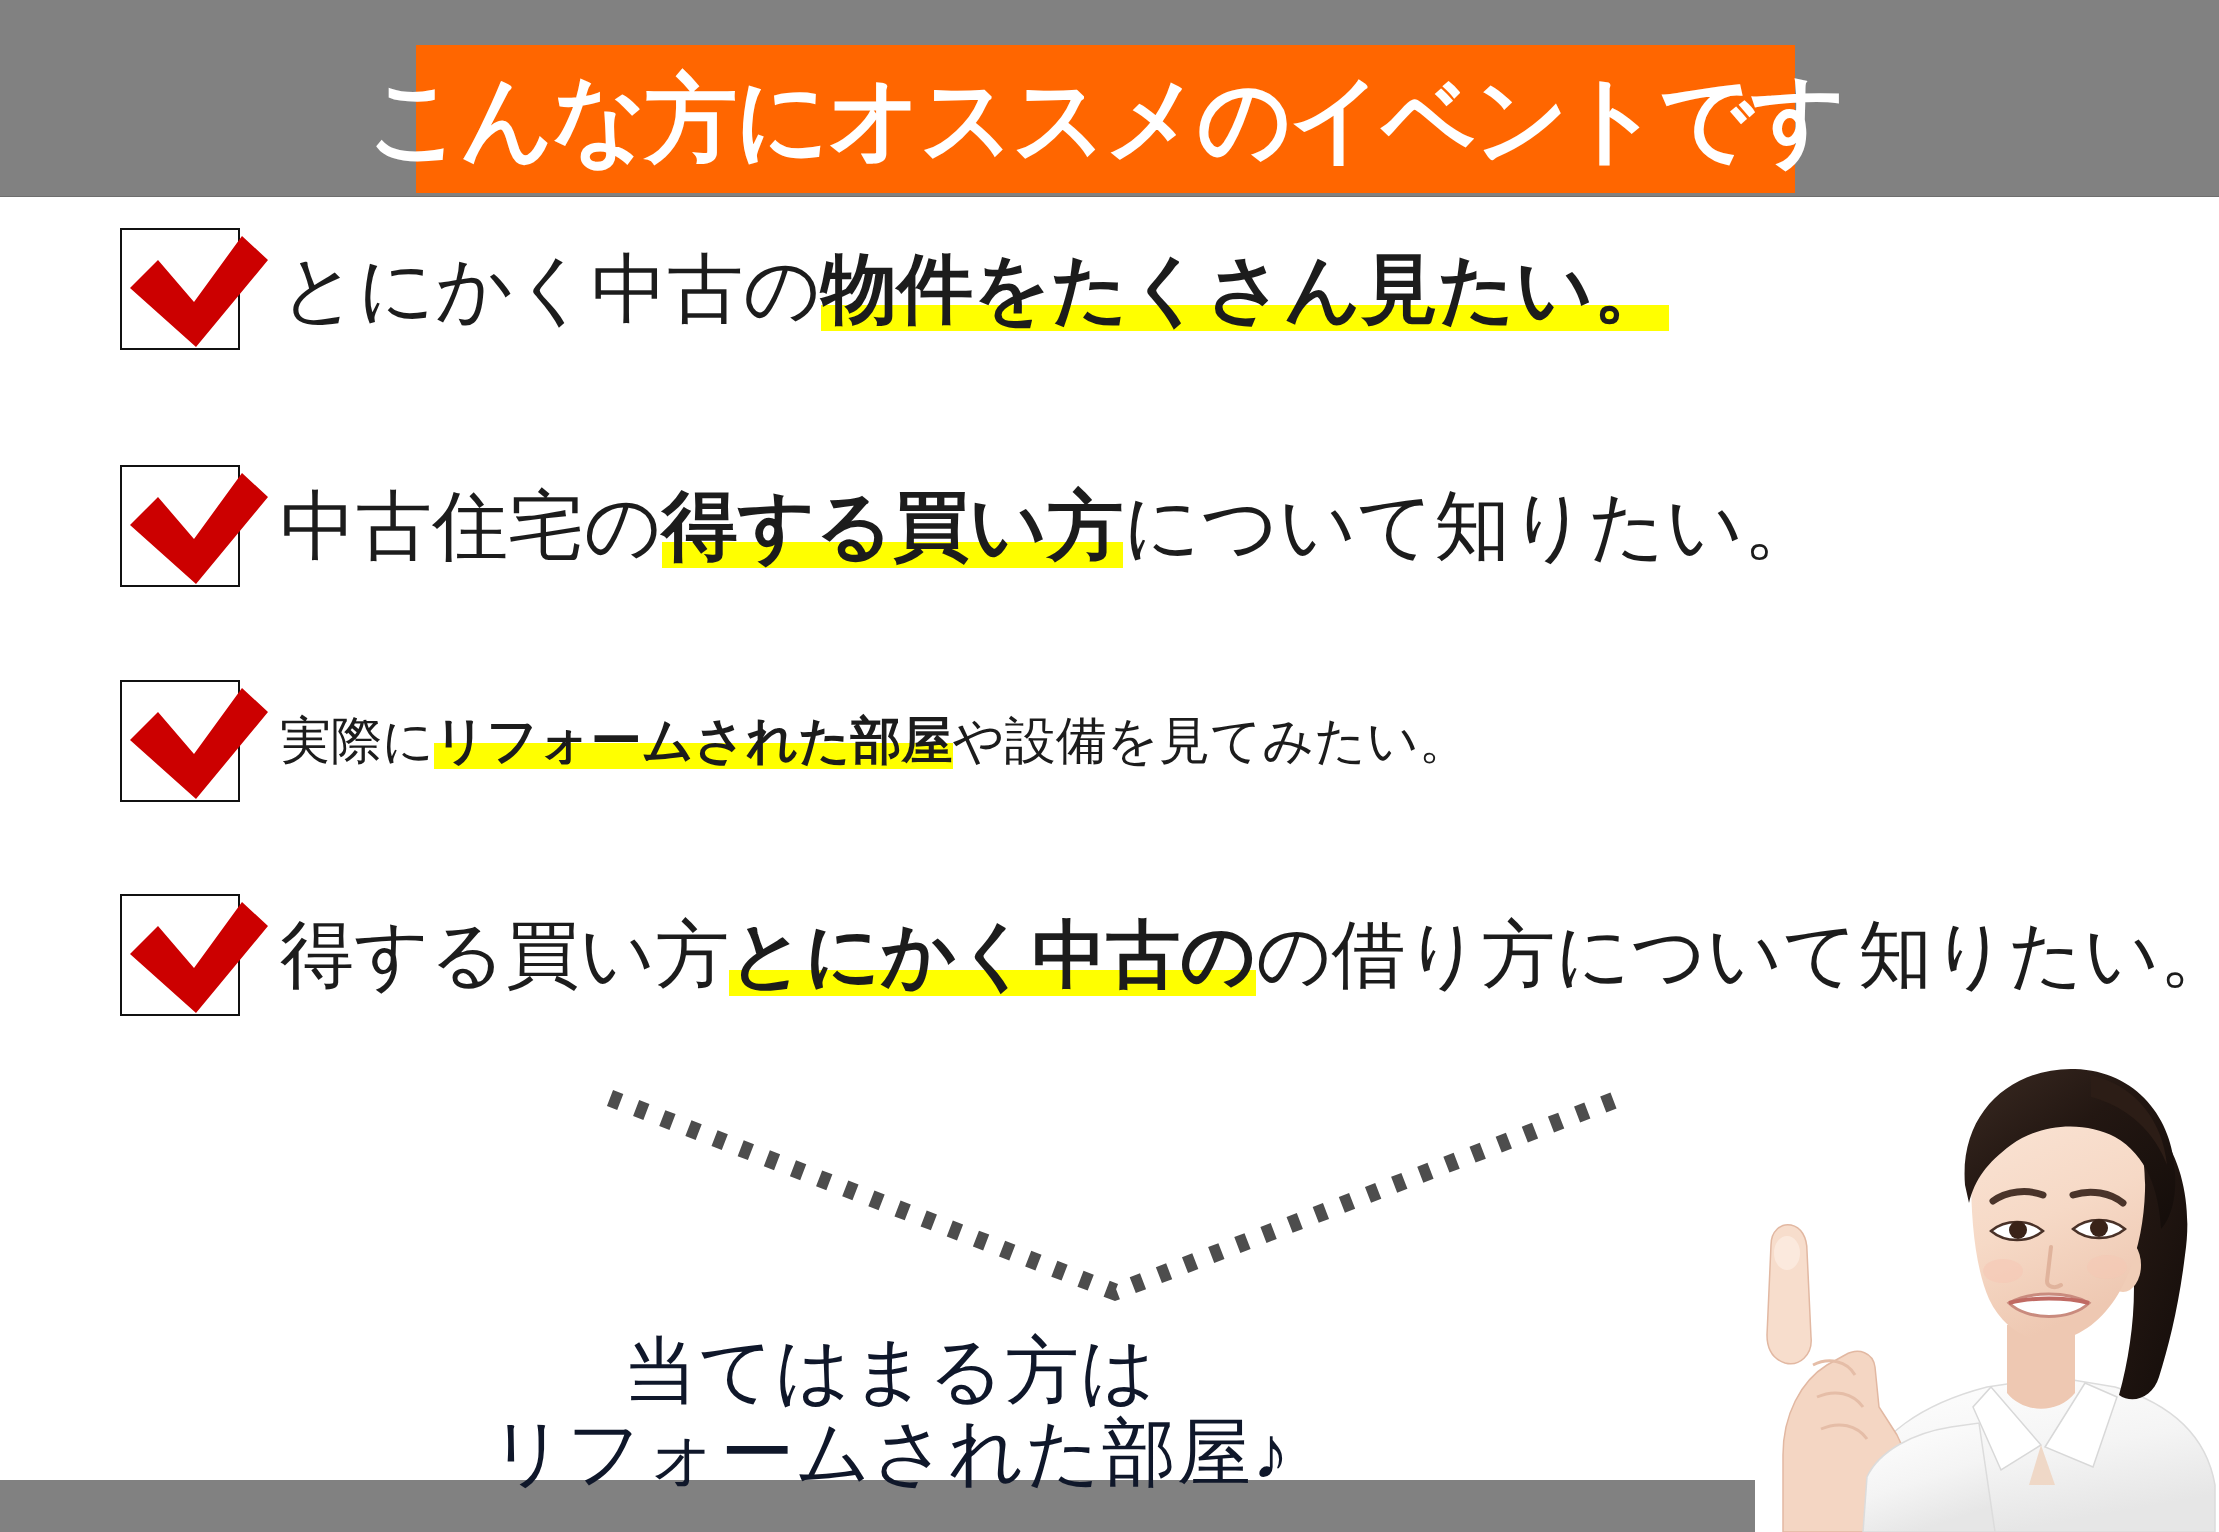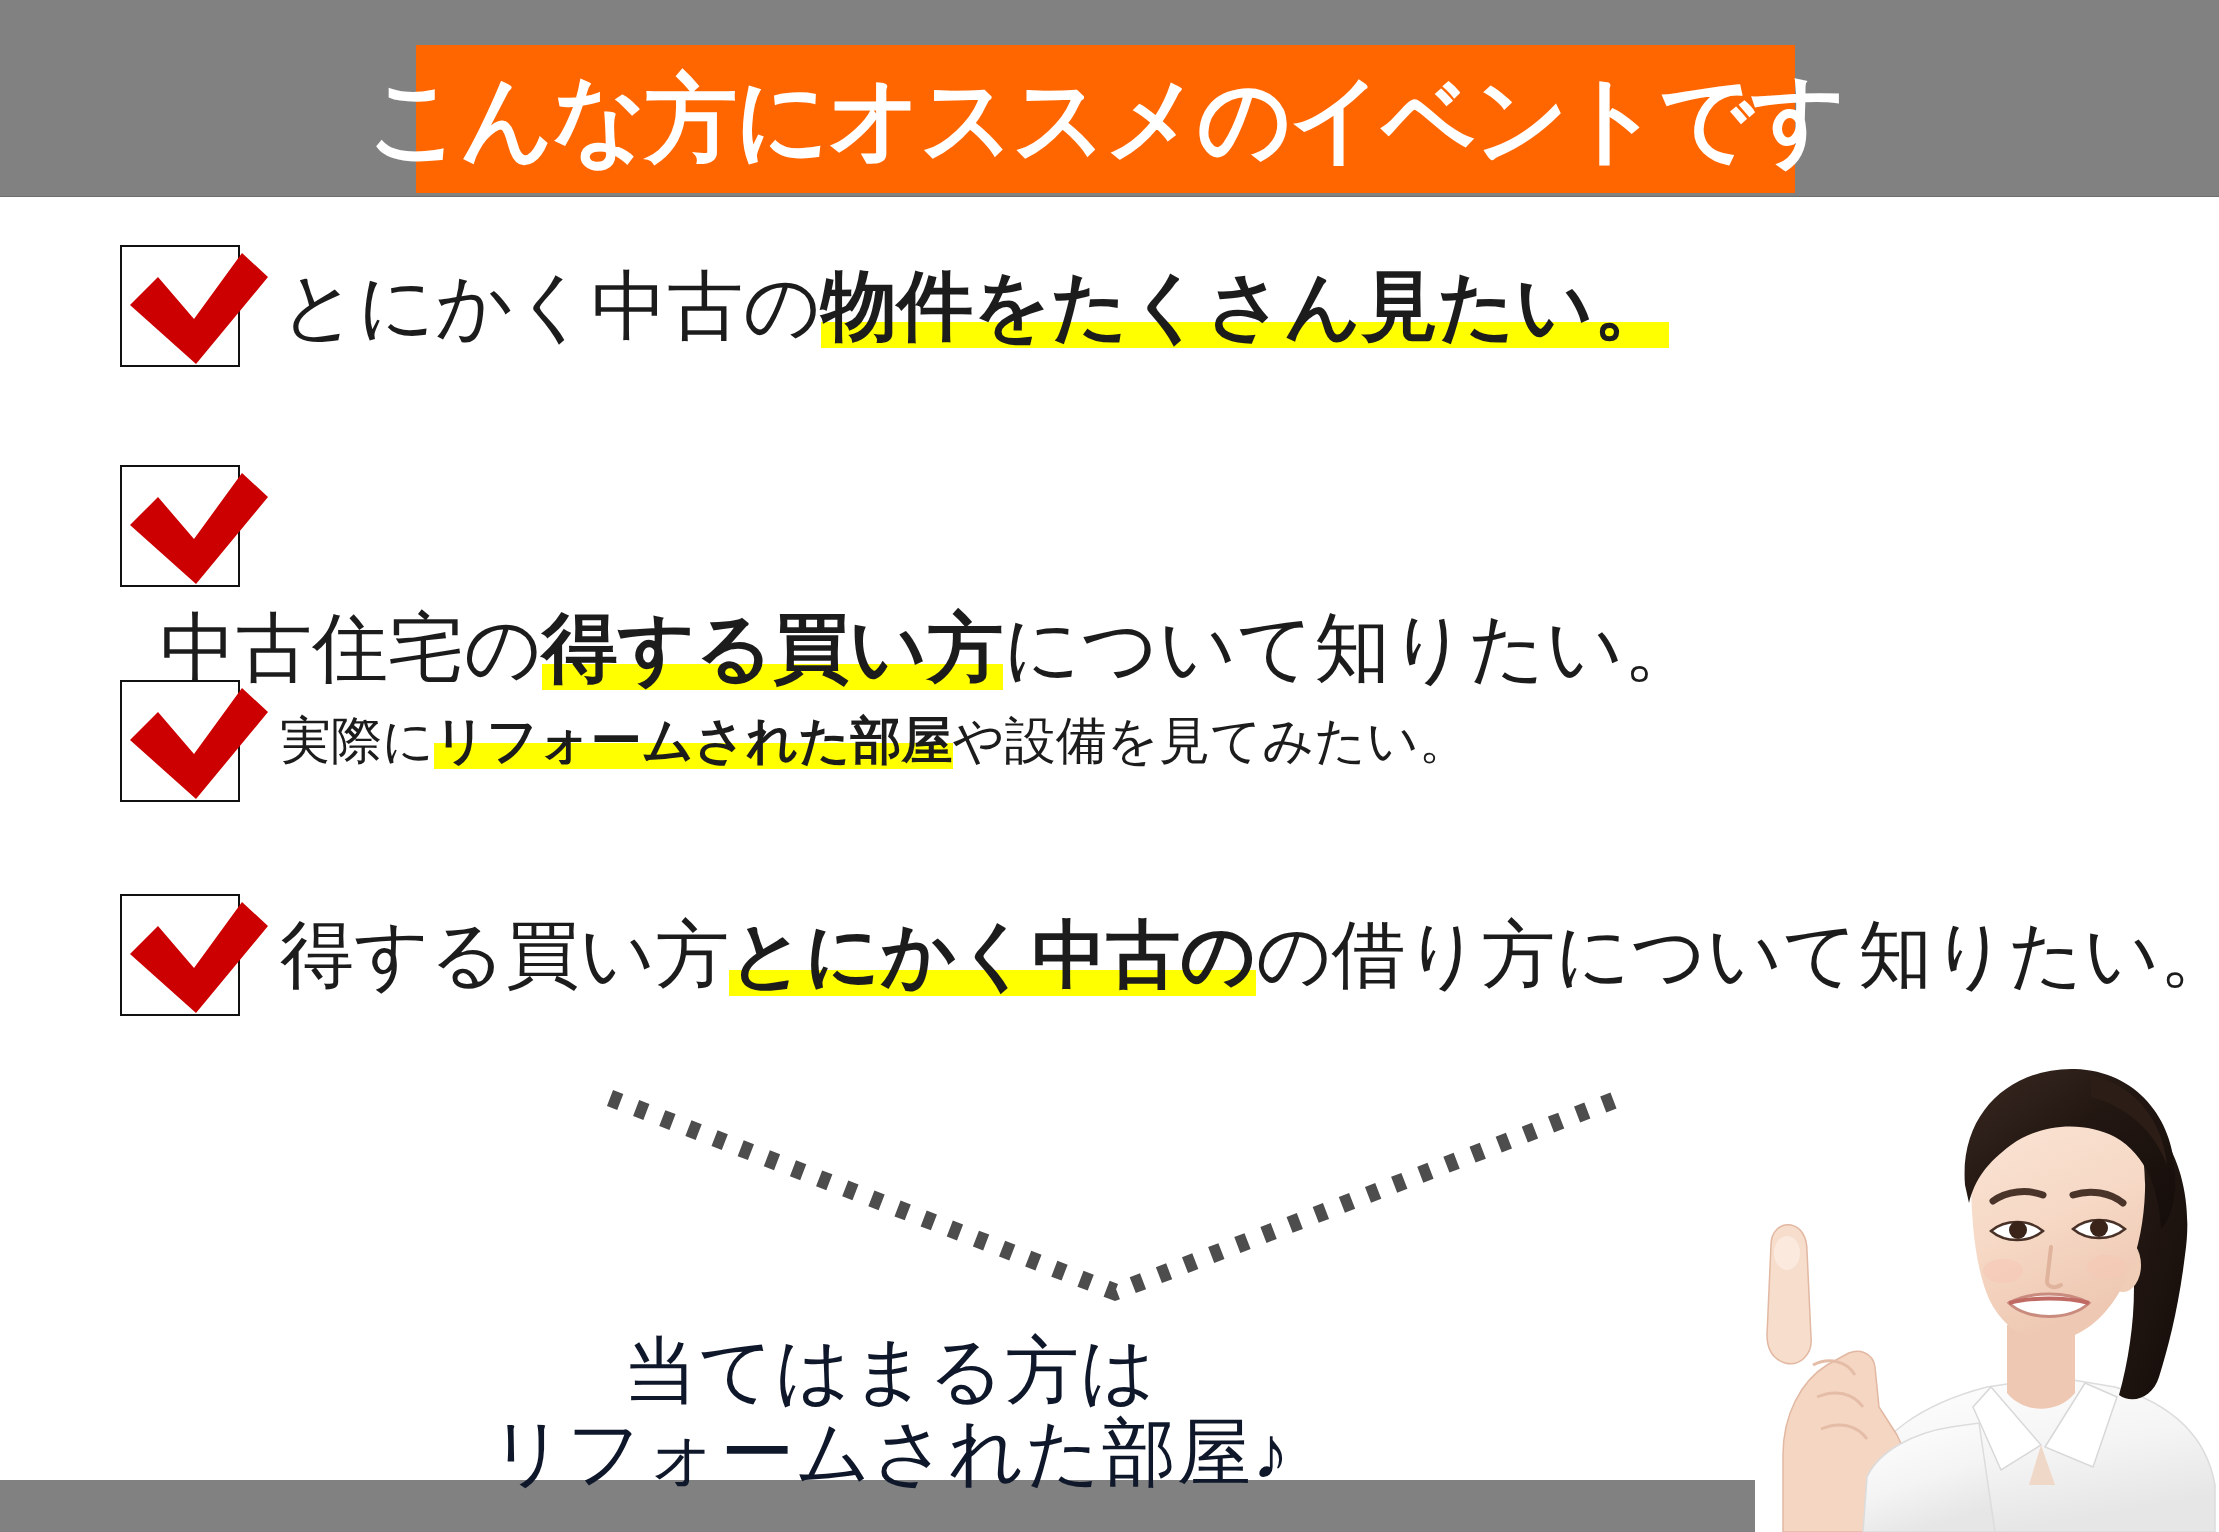--- a/index.html
+++ b/index.html
@@ -72,22 +72,22 @@
     top: 196px;
     width: 2219px;
   }
   .check-row {
     position: absolute;
     left: 120px;
     display: flex;
     align-items: flex-start;
     height: 130px;
   }
-  .check-row.r0 { top: 49px;  }
-  .check-row.r1 { top: 269px; flex-direction: column; }
+  .check-row.r0 { top: 32px;  }
+  .check-row.r1 { top: 269px; }
   .check-row.r2 { top: 484px; }
   .check-row.r3 { top: 698px; }
 
   .checkbox {
     position: relative;
     width: 120px;
     height: 122px;
     flex: 0 0 auto;
     border: 2px solid #111111;
     box-sizing: border-box;

